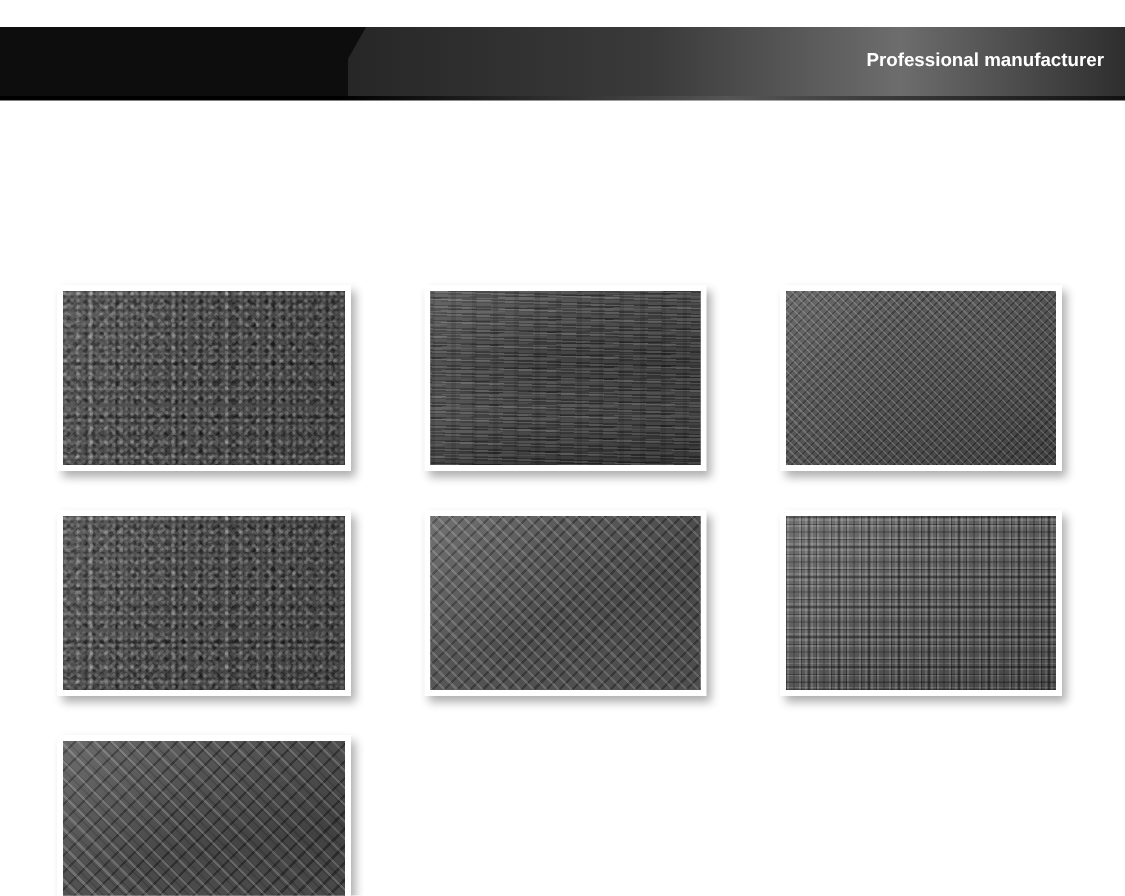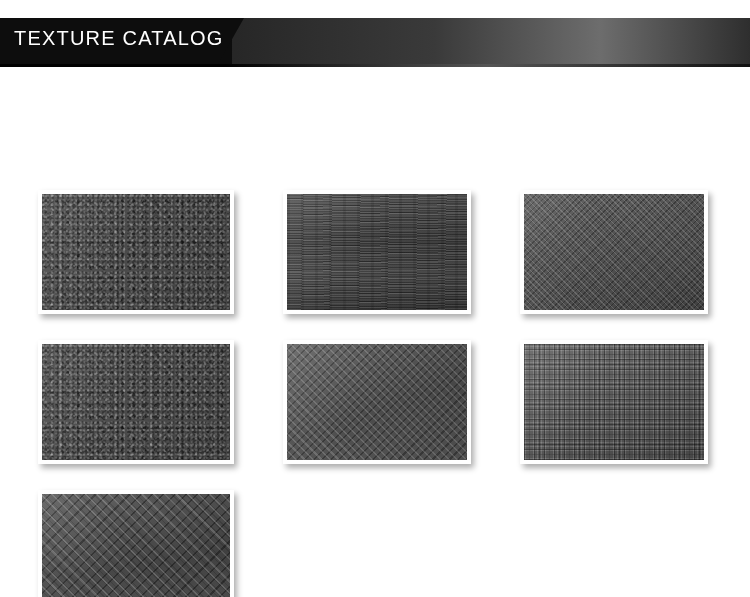--- a/index.html
+++ b/index.html
@@ -181,21 +181,21 @@
     pointer-events: none;
   }
 </style>
 </head>
 <body>
 
 <div class="header">
   <div class="header-bar"></div>
   <div class="header-left-block"></div>
   <div class="header-left-angle"></div>
-  <div class="header-title">TEXTURE CATALOG</div>
+  <div class="header-tagline">Professional manufacturer</div>
   <div class="header-underline"></div>
 </div>
 
 <div class="gallery">
 
   <div class="swatch" style="left:38px; top:112px; width:196px; height:124px;">
     <div class="swatch-inner tex-grain">
       <div class="sheen"></div>
     </div>
   </div>

